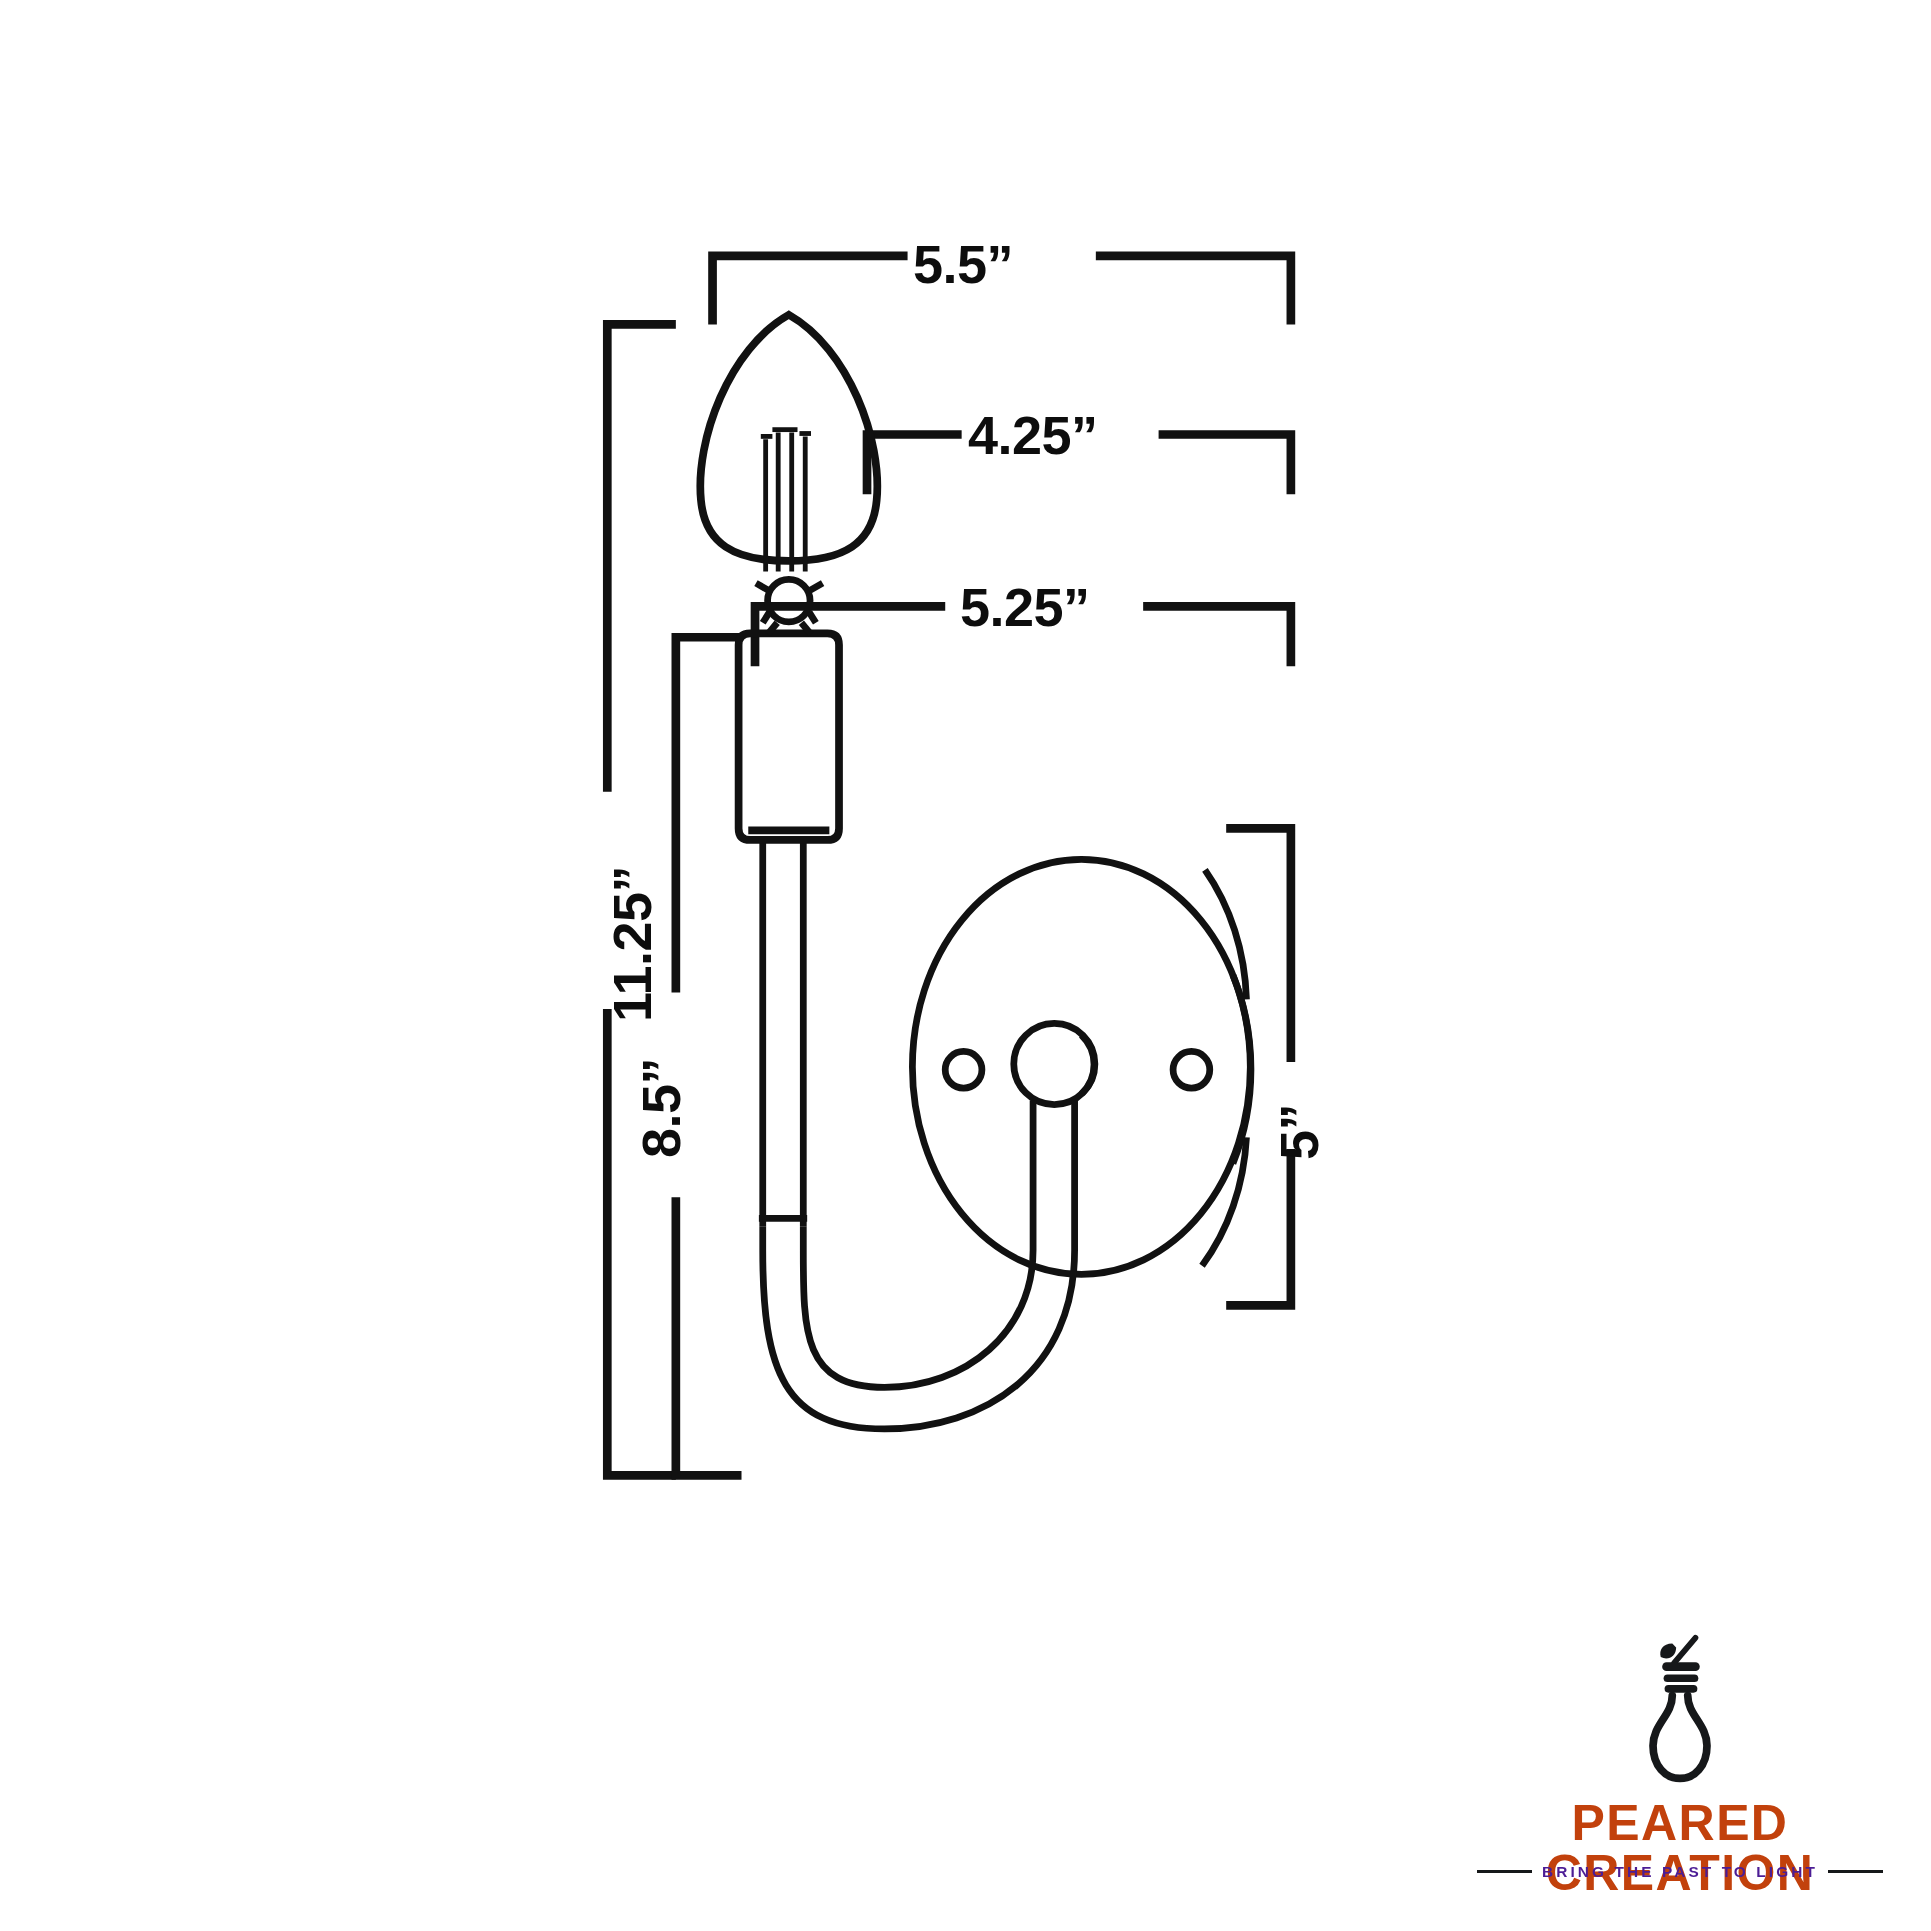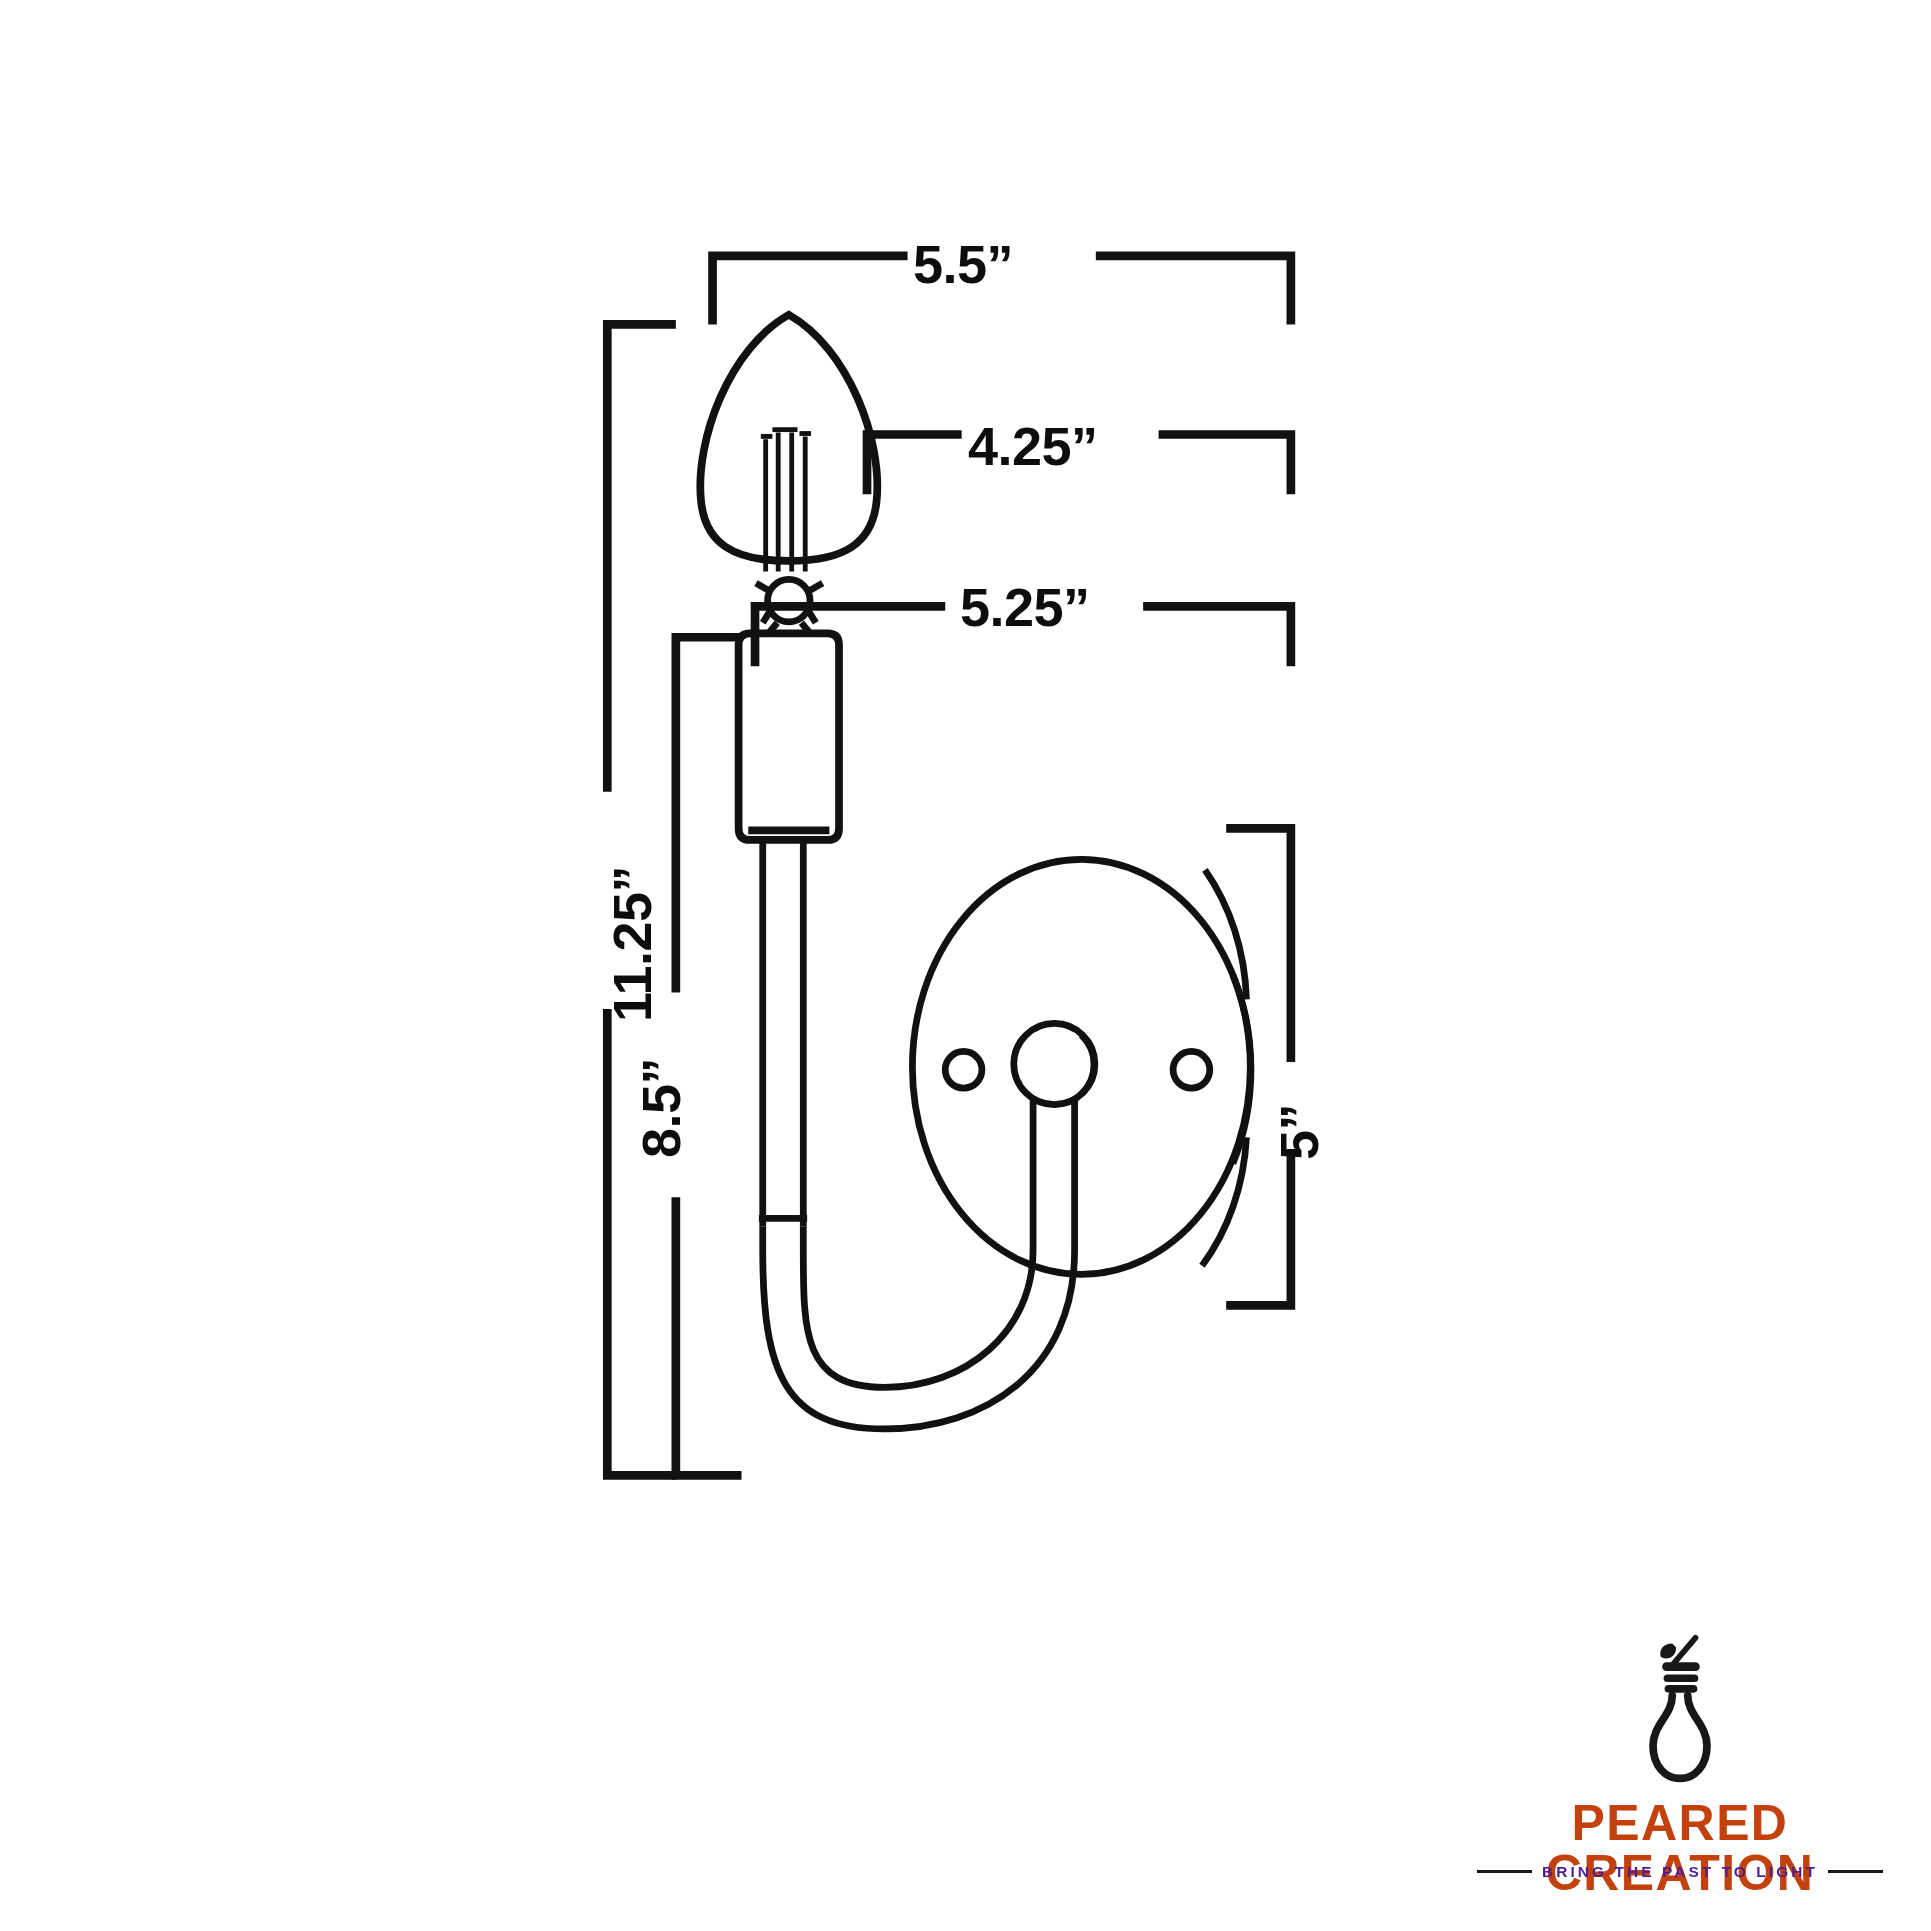--- a/index.html
+++ b/index.html
@@ -37,21 +37,21 @@
     white-space: nowrap;
     letter-spacing: -0.5px;
     line-height: 1;
   }
   .dim-h { font-size: 54px; }
   .dim-v {
     font-size: 54px;
     transform-origin: 50% 50%;
   }
   #lbl-55   { left: 913px;  top: 237px; }
-  #lbl-425  { left: 968px; top: 408px; margin-top: 11px; }
+  #lbl-425  { left: 968px; top: 408px; }
   #lbl-525  { left: 960px;  top: 580px; }
   #lbl-1125 {
     left: 487px; top: 772px;
     width: 290px; text-align: center;
     transform: rotate(-90deg) translate(-145px, 0);
     transform-origin: 145px 27px;
   }
   #lbl-85 {
     left: 555px; top: 975px;
     width: 212px; text-align: center;

